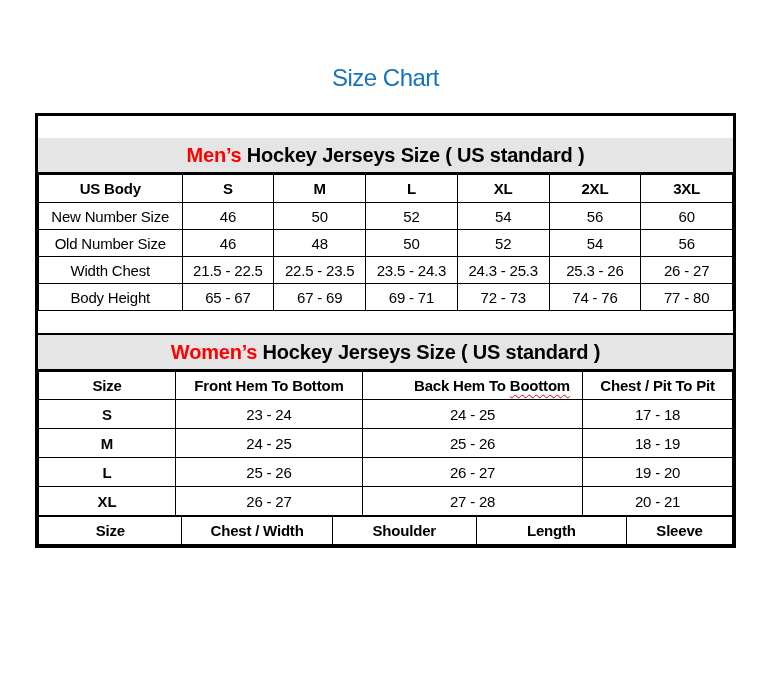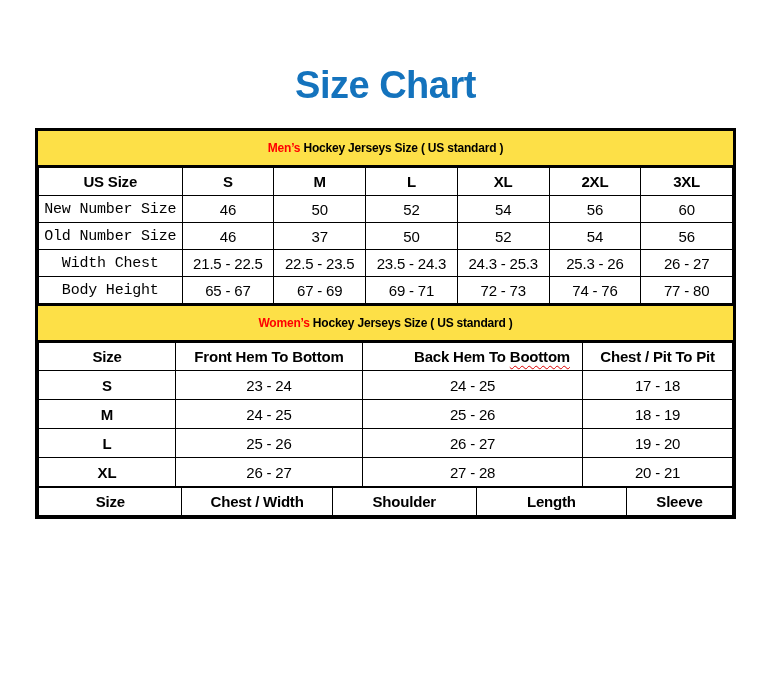--- a/index.html
+++ b/index.html
@@ -2,44 +2,45 @@
 <html><head>
 <meta charset="utf-8">
 <style>
   html,body{margin:0;padding:0;}
   body{
     width:776px;height:692px;background:#ffffff;overflow:hidden;
     font-family:"Liberation Sans","DejaVu Sans",sans-serif;color:#000;
   }
   .page-title{
     margin:64px 0 0 35px;width:701px;text-align:center;
-    font-size:38px;font-weight:700;letter-spacing:-0.5px;color:#1473bd;
+    font-size:24px;font-weight:400;letter-spacing:-0.5px;color:#1473bd;
   }
   .chart{
     margin:21px 0 0 35px;width:701px;
     border:3px solid #000;box-sizing:border-box;
   }
   .band{
-    background:#fde047;text-align:center;
-    font-size:12px;font-weight:700;letter-spacing:-0.2px;
+    background:#e5e5e5;text-align:center;
+    font-size:20px;font-weight:700;letter-spacing:-0.2px;
     height:34px;line-height:34px;
     border-bottom:2px solid #000;
+    margin-top:22px;
   }
   .band + .band, section + section .band{border-top:2px solid #000;}
   .band .hl{color:#ff0000;}
   table{width:100%;border-collapse:collapse;table-layout:fixed;}
   th,td{
     border:1.5px solid #000;text-align:center;vertical-align:middle;
     font-size:15px;letter-spacing:-0.2px;padding:0 2px;overflow:hidden;white-space:nowrap;
   }
   th{font-weight:700;height:27px;}
   .sec-0 td{height:26px;}
   .sec-1 td{height:28px;}
   .sec-2 td{height:29px;}
-  .sec-0 td.row-label{font-weight:400;font-family:Liberation Mono, monospace;}
+  .sec-0 td.row-label{font-weight:400;}
   .sec-1 td.row-label,.sec-2 td.row-label{font-weight:700;}
   .squiggle{
     text-decoration:underline;
     text-decoration-style:wavy;
     text-decoration-color:#dd0000;
     text-decoration-thickness:1px;
     text-underline-offset:3px;
   }
 </style>
 </head>
@@ -48,21 +49,21 @@
 <div class="page-title">Size Chart</div>
 
 <div class="chart">
   <section>
     <div class="band">
       <span class="hl">Men’s</span><span class="rest"> Hockey Jerseys Size ( US standard )</span>
     </div>
     <table class="sec-0">
       <thead>
           <tr>
-            <th style="width: 21%;">US Size</th>
+            <th style="width: 21%;">US Body</th>
             <th style="width: 13.17%;">S</th>
             <th style="width: 13.17%;">M</th>
             <th style="width: 13.17%;">L</th>
             <th style="width: 13.17%;">XL</th>
             <th style="width: 13.16%;">2XL</th>
             <th style="width: 13.16%;">3XL</th>
           </tr>
         </thead>
       <tbody>
           <tr>
@@ -70,21 +71,21 @@
             <td>46</td>
             <td>50</td>
             <td>52</td>
             <td>54</td>
             <td>56</td>
             <td>60</td>
           </tr>
           <tr>
             <td class="row-label">Old Number Size</td>
             <td>46</td>
-            <td>37</td>
+            <td>48</td>
             <td>50</td>
             <td>52</td>
             <td>54</td>
             <td>56</td>
           </tr>
           <tr>
             <td class="row-label">Width Chest</td>
             <td>21.5 - 22.5</td>
             <td>22.5 - 23.5</td>
             <td>23.5 - 24.3</td>

